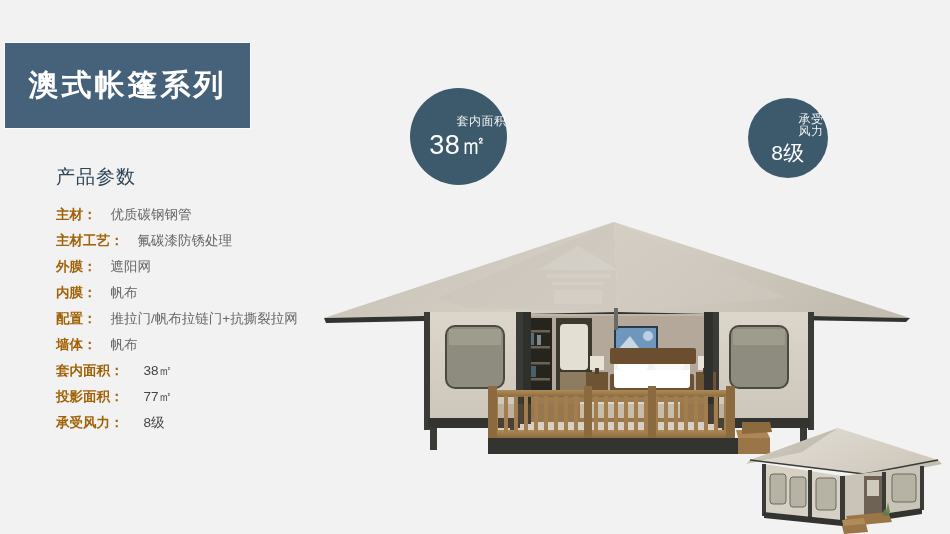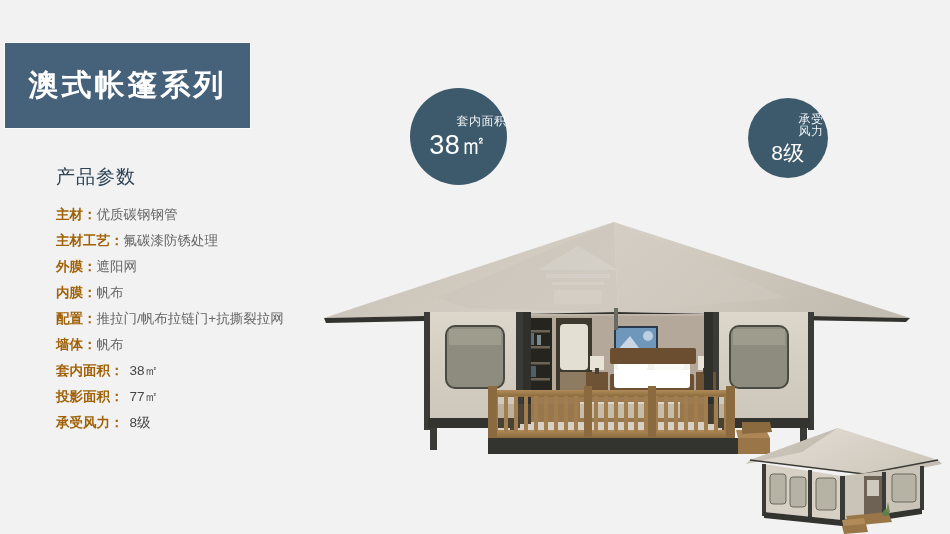--- a/index.html
+++ b/index.html
@@ -25,21 +25,21 @@
 
   
   .specs{position:absolute;left:56px;top:164px;width:300px;}
   .sec-title{
     font-size:19px;font-weight:normal;color:#2d4356;
     letter-spacing:1px;margin:0 0 12px 0;
   }
   .sec-title.second{margin-top:26px;}
   .row{font-size:13.5px;line-height:26px;white-space:nowrap;}
   .k{font-weight:bold;color:#a16207;}
-  .v{color:#666666;}
+  .v{color:#666666;margin-left:14px;}
   .row.spec .v{color:#444444;padding-left:6px;}
 
   
   .circles{position:absolute;left:410px;top:88px;width:460px;height:115px;}
   .circle{
     position:absolute;border-radius:50%;background:#3d5a6c;
     display:flex;flex-direction:column;align-items:center;justify-content:center;
     color:#ffffff;text-align:center;
   }
   .c1{left:0px;top:0px;width:97px;height:97px;}

